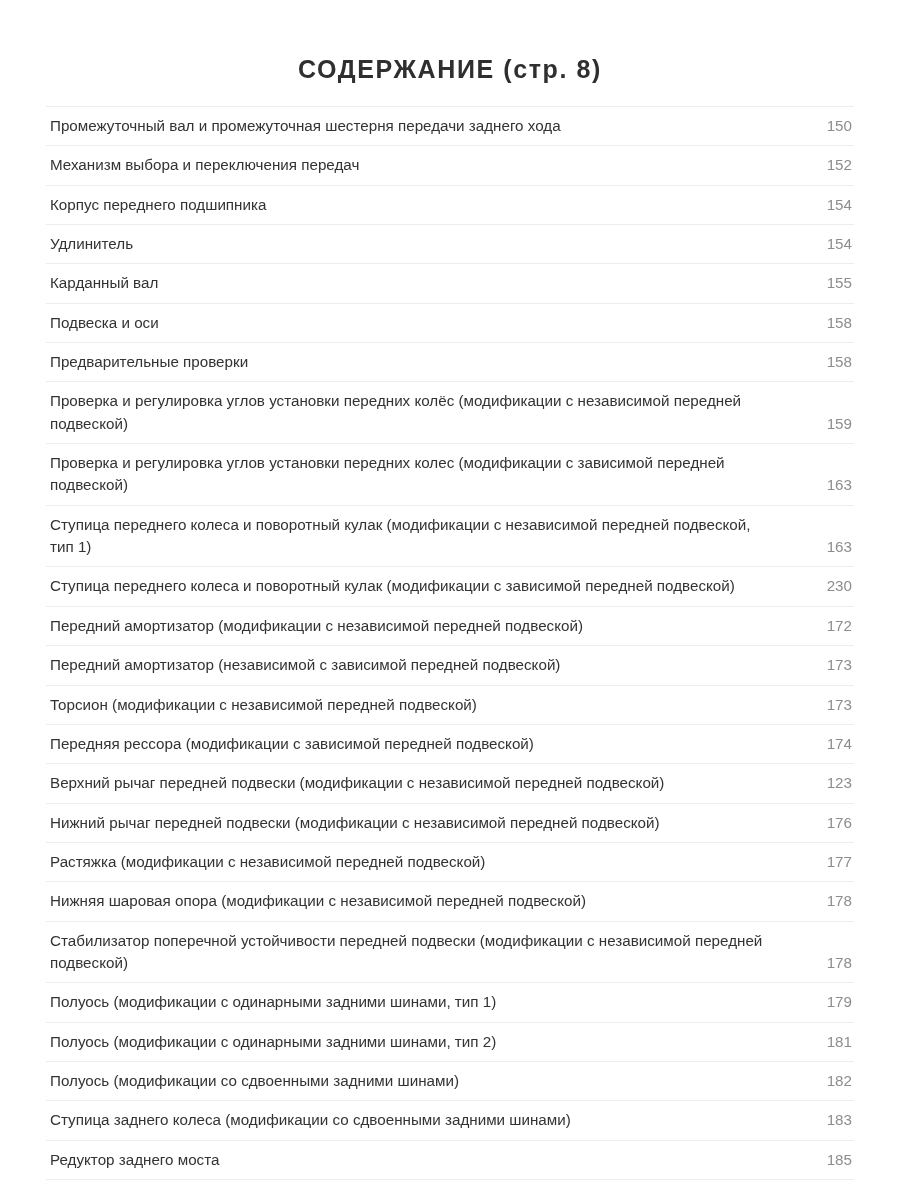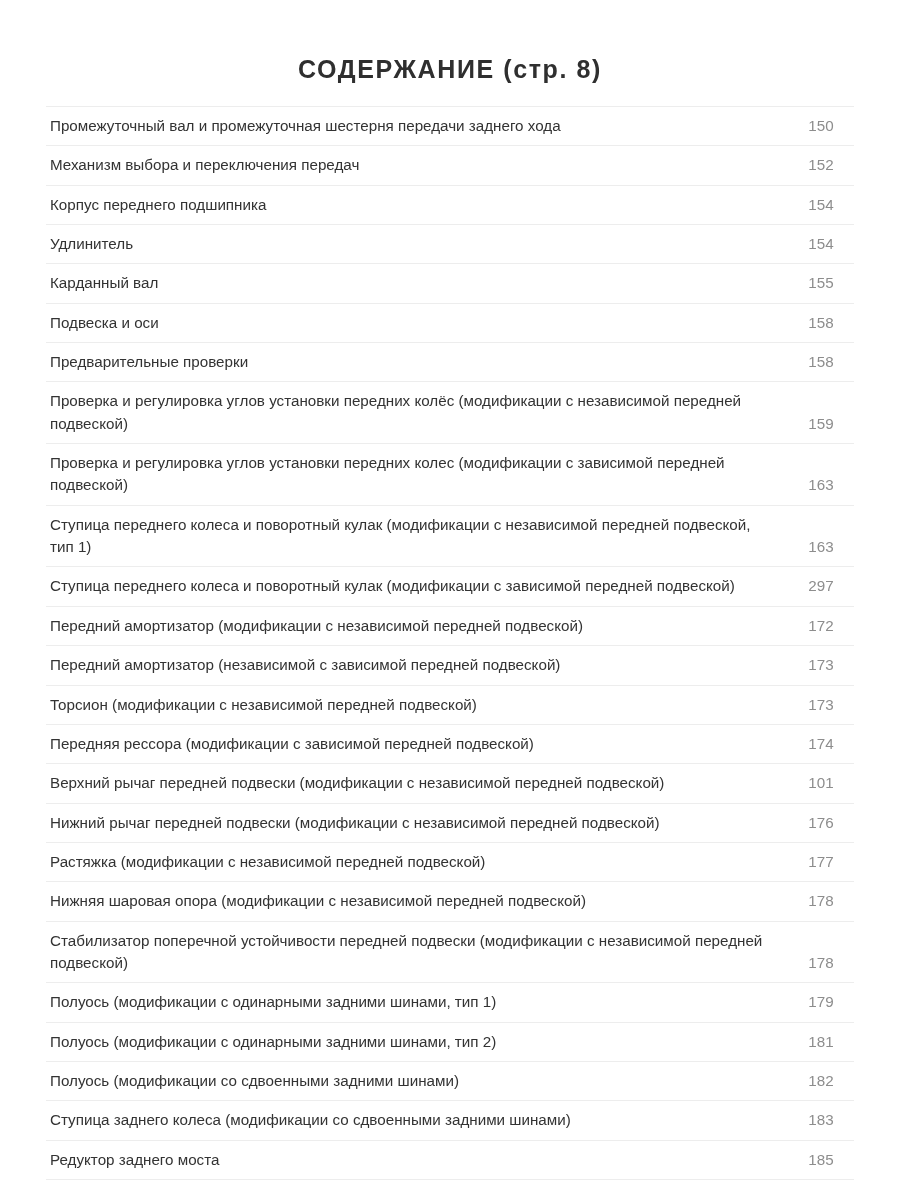--- a/index.html
+++ b/index.html
@@ -52,21 +52,21 @@
     vertical-align: top;
     text-align: left;
     word-wrap: break-word;
   }
   .toc-page-cell {
     width: 62px;
     font-size: 15.2px;
     line-height: 1.47;
     color: #8d8d8d;
     padding: 8px 2px 8px 0;
-    text-align: center;
+    text-align: right;
     vertical-align: bottom;
     white-space: nowrap;
   }
 </style>
 </head>
 <body>
 
 <div class="page">
 
   <h1 class="page-title">СОДЕРЖАНИЕ (стр. 8)</h1>
@@ -108,41 +108,41 @@
         <tr class="toc-row">
           <td class="toc-title-cell">Проверка и регулировка углов установки передних колес (модификации с зависимой передней подвеской)</td>
           <td class="toc-page-cell">163</td>
         </tr>
         <tr class="toc-row">
           <td class="toc-title-cell">Ступица переднего колеса и поворотный кулак (модификации с независимой передней подвеской, тип 1)</td>
           <td class="toc-page-cell">163</td>
         </tr>
         <tr class="toc-row">
           <td class="toc-title-cell">Ступица переднего колеса и поворотный кулак (модификации с зависимой передней подвеской)</td>
-          <td class="toc-page-cell">297</td>
+          <td class="toc-page-cell">230</td>
         </tr>
         <tr class="toc-row">
           <td class="toc-title-cell">Передний амортизатор (модификации с независимой передней подвеской)</td>
           <td class="toc-page-cell">172</td>
         </tr>
         <tr class="toc-row">
           <td class="toc-title-cell">Передний амортизатор (независимой с зависимой передней подвеской)</td>
           <td class="toc-page-cell">173</td>
         </tr>
         <tr class="toc-row">
           <td class="toc-title-cell">Торсион (модификации с независимой передней подвеской)</td>
           <td class="toc-page-cell">173</td>
         </tr>
         <tr class="toc-row">
           <td class="toc-title-cell">Передняя рессора (модификации с зависимой передней подвеской)</td>
           <td class="toc-page-cell">174</td>
         </tr>
         <tr class="toc-row">
           <td class="toc-title-cell">Верхний рычаг передней подвески (модификации с независимой передней подвеской)</td>
-          <td class="toc-page-cell">101</td>
+          <td class="toc-page-cell">123</td>
         </tr>
         <tr class="toc-row">
           <td class="toc-title-cell">Нижний рычаг передней подвески (модификации с независимой передней подвеской)</td>
           <td class="toc-page-cell">176</td>
         </tr>
         <tr class="toc-row">
           <td class="toc-title-cell">Растяжка (модификации с независимой передней подвеской)</td>
           <td class="toc-page-cell">177</td>
         </tr>
         <tr class="toc-row">

